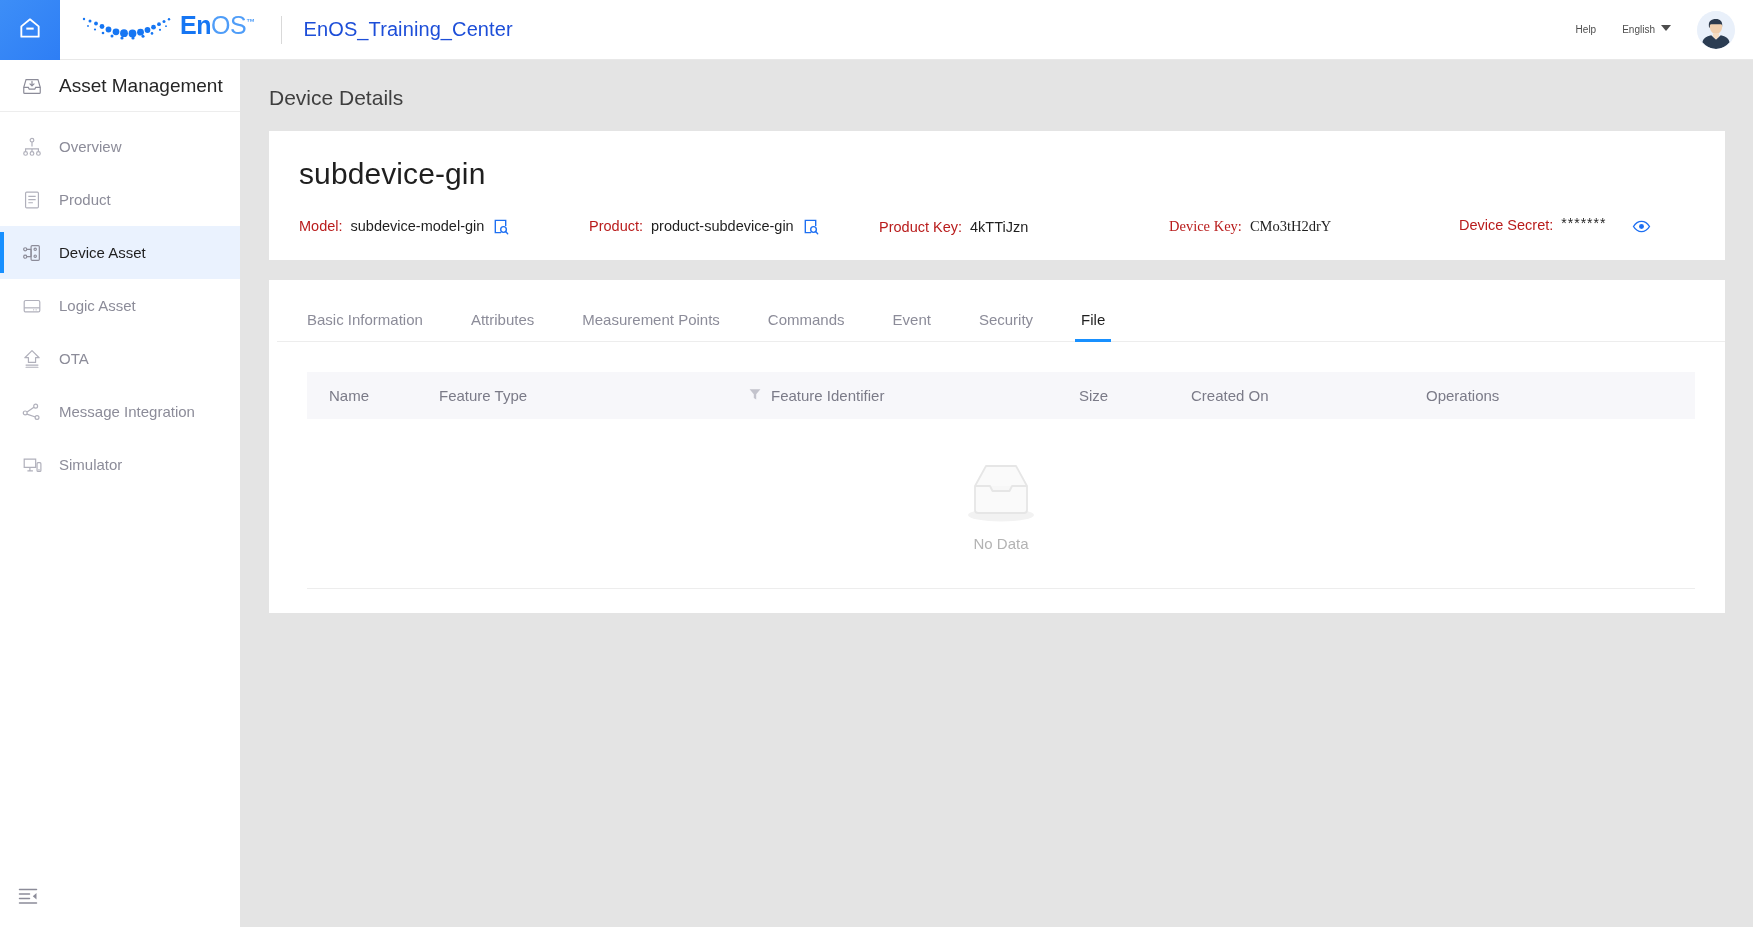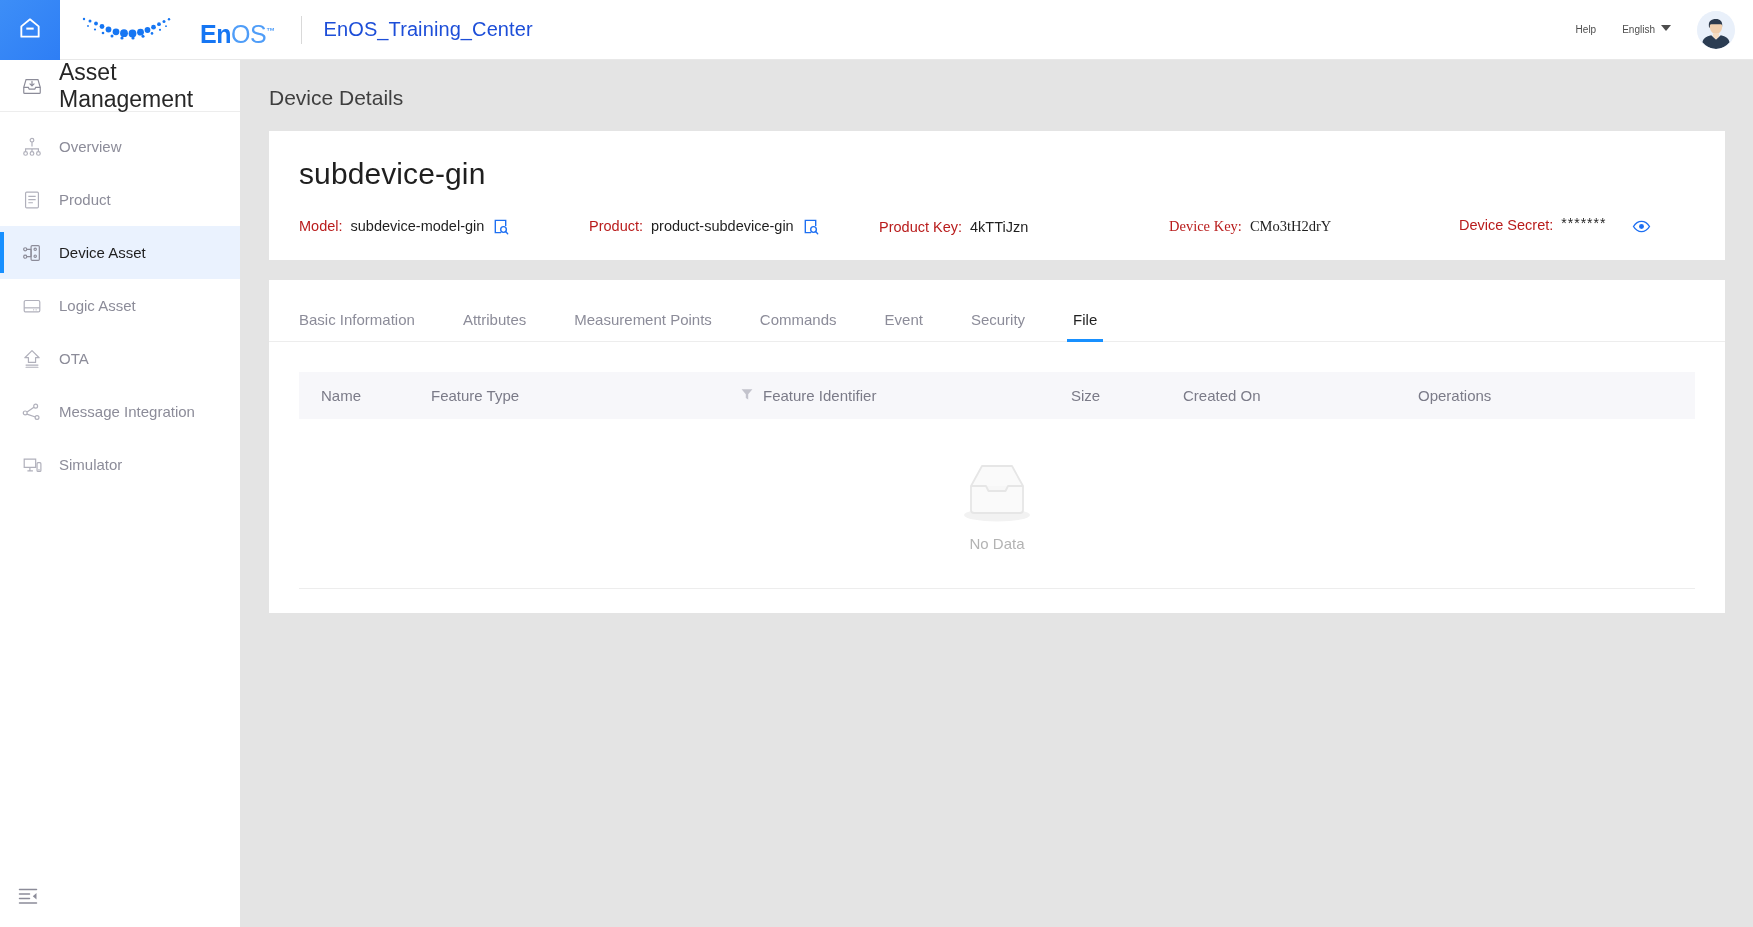--- a/index.html
+++ b/index.html
@@ -21,23 +21,22 @@
     display: flex; align-items: center;
     z-index: 20;
   }
   .home-btn {
     width: 60px; height: 60px;
     background: linear-gradient(135deg,#3d8ef7 0%,#2e7ef5 100%);
     display: flex; align-items: center; justify-content: center;
     cursor: pointer; flex: 0 0 60px;
   }
   .brand-wrap {
-    display: flex; align-items: flex-end;
+    display: flex; align-items: flex-start;
     margin-left: 20px;
-    gap: 20px;
   }
   .logo-dots { width: 96px; height: 34px; display:block; }
   .logo-text {
     font-size: 25px; font-weight: bold; letter-spacing: -0.5px;
     margin-left: 4px; line-height: 1;
   }
   .logo-text .en { color: #1676f3; }
   .logo-text .os { color: #4f9df8; font-weight: normal; }
   .logo-tm { font-size: 9px; color:#4f9df8; vertical-align: super; }
   .divider-v {
@@ -73,21 +72,21 @@
     background: #ffffff;
     border-right: 1px solid #e4e4e4;
     z-index: 10;
   }
   .side-header {
     height: 52px; display: flex; align-items: center;
     padding-left: 21px; gap: 16px;
     border-bottom: 1px solid #ededed;
   }
   .side-header .lbl {
-    font-size: 23px; color: #262626;
+    font-size: 19px; color: #262626;
   }
   .side-list { padding-top: 8px; }
   .side-item {
     height: 53px; display: flex; align-items: center;
     padding-left: 21px; gap: 16px; position: relative;
     cursor: pointer;
   }
   .side-item .lbl {
     font-size: 15px; color: #8c8c99;
   }
@@ -137,21 +136,21 @@
   .m1 { width: 290px; }
   .m2 { width: 290px; }
   .m3 { width: 290px; }
   .m4 { width: 290px; font-family: Liberation Serif, serif; }
   .m5 { }
   .secret-dots {
     color: #262626; letter-spacing: 1px; font-size: 14px;
     position: relative; top: -2px;
   }
 
-  .card-body { margin-top: 20px; padding: 0 0 0 0; height: 333px; }
+  .card-body { margin-top: 20px; padding: 0 0 0 8px; height: 333px; }
 
   .tabs {
     display: flex; align-items: flex-end;
     border-bottom: 1px solid #ededed;
     padding: 0 30px; height: 62px;
   }
   .tab {
     font-size: 15px; color: #8c8c99; cursor: pointer;
     padding: 0 0 14px 0; margin-right: 48px; position: relative;
     line-height: 1;

